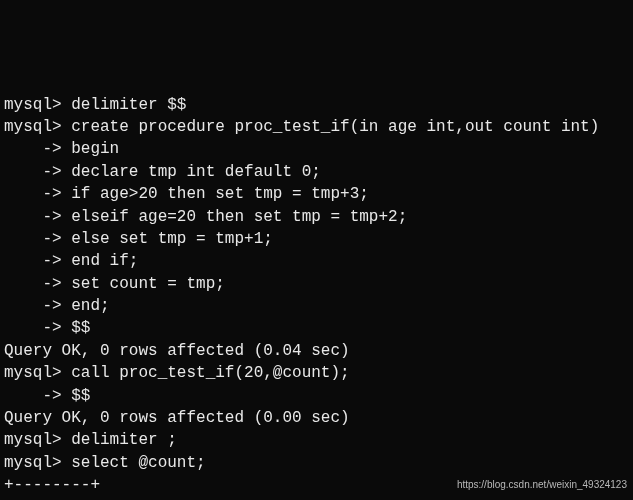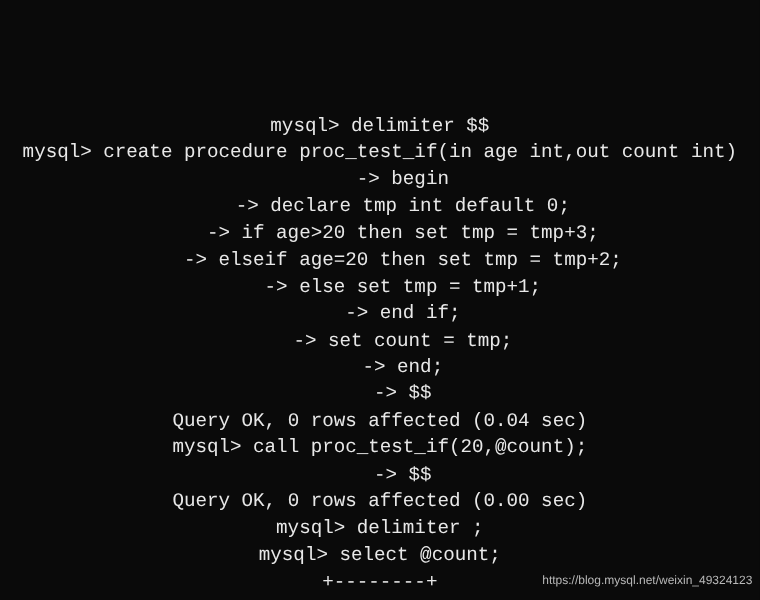--- a/index.html
+++ b/index.html
@@ -15,35 +15,34 @@
       line-height: 1.4;
       padding: 4px;
       width: 633px;
       height: 500px;
       overflow: hidden;
       position: relative;
       white-space: pre;
     }
     .terminal-line {
       display: block;
-      text-align: center;
     }
     .watermark {
       position: absolute;
       bottom: 8px;
       right: 6px;
       color: #b8b8b8;
       font-size: 10px;
       font-family: Arial, sans-serif;
       white-space: nowrap;
     }
   </style>
 </head>
 <body>
 
 
 
 <div><span class="terminal-line">mysql&gt; delimiter $$</span><span class="terminal-line">mysql&gt; create procedure proc_test_if(in age int,out count int)</span><span class="terminal-line">    -&gt; begin</span><span class="terminal-line">    -&gt; declare tmp int default 0;</span><span class="terminal-line">    -&gt; if age&gt;20 then set tmp = tmp+3;</span><span class="terminal-line">    -&gt; elseif age=20 then set tmp = tmp+2;</span><span class="terminal-line">    -&gt; else set tmp = tmp+1;</span><span class="terminal-line">    -&gt; end if;</span><span class="terminal-line">    -&gt; set count = tmp;</span><span class="terminal-line">    -&gt; end;</span><span class="terminal-line">    -&gt; $$</span><span class="terminal-line">Query OK, 0 rows affected (0.04 sec)</span><span class="terminal-line"></span><span class="terminal-line">mysql&gt; call proc_test_if(20,@count);</span><span class="terminal-line">    -&gt; $$</span><span class="terminal-line">Query OK, 0 rows affected (0.00 sec)</span><span class="terminal-line"></span><span class="terminal-line">mysql&gt; delimiter ;</span><span class="terminal-line">mysql&gt; select @count;</span><span class="terminal-line">+--------+</span><span class="terminal-line">| @count |</span></div>
 
-<div class="watermark">https://blog.mysql.net/weixin_49324123</div>
+<div class="watermark">https://blog.csdn.net/weixin_49324123</div>
 
 
 
 
 </body></html>

